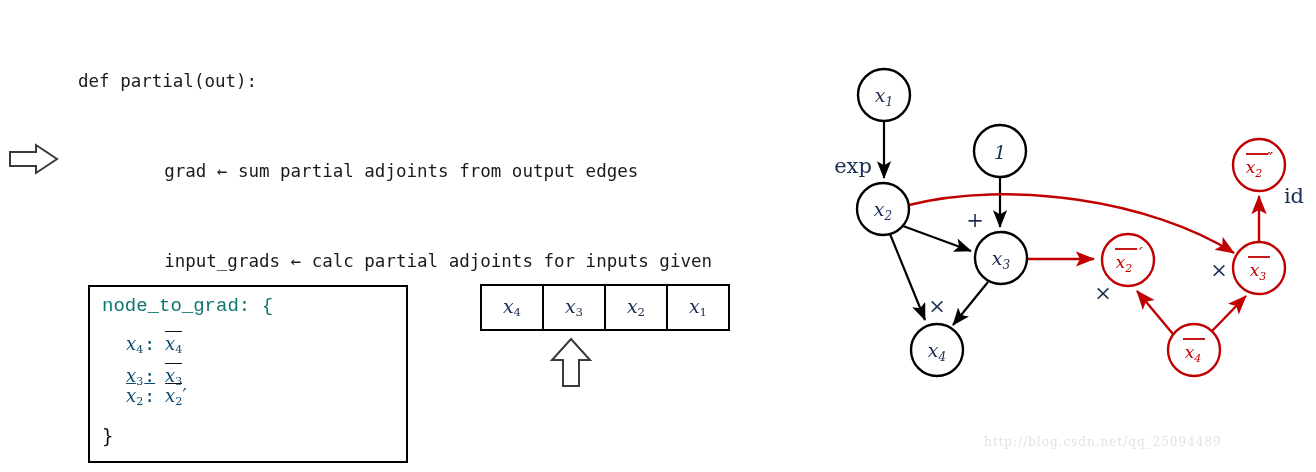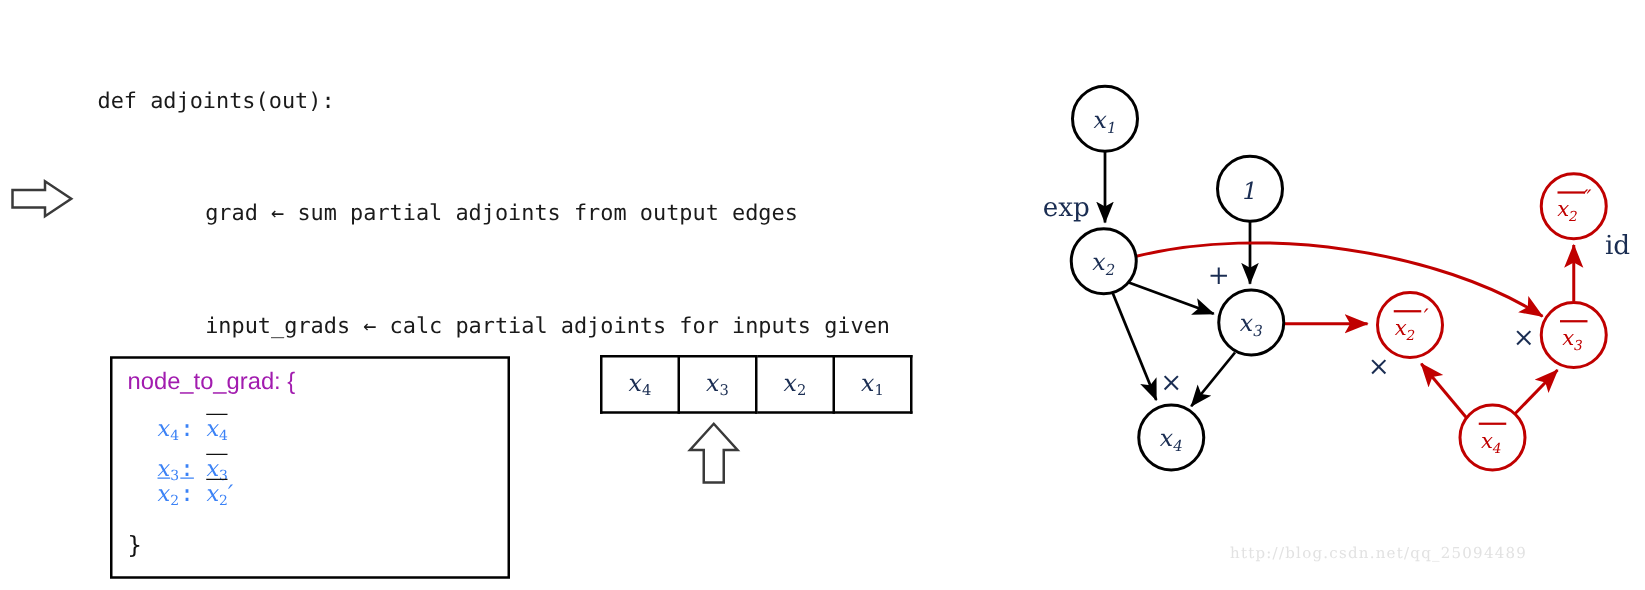--- a/index.html
+++ b/index.html
@@ -20,24 +20,24 @@
   
   #left-arrow{position:absolute;left:8px;top:142px;}
 
   
   #ntg-box{
     position:absolute;left:88px;top:285px;width:320px;height:178px;
     border:2px solid #000;box-sizing:border-box;background:#fff;
   }
   #ntg-title{
     position:absolute;left:12px;top:8px;
-    font-family:Liberation Sans, sans-serif;
-    font-size:19px;color:#a21caf;letter-spacing:0px;
-  }
-  .ntg-row{position:absolute;left:36px;font-size:18px;color:#3b82f6;height:30px;}
+    font-family:Liberation Mono, monospace;
+    font-size:19px;color:#0f766e;letter-spacing:0px;
+  }
+  .ntg-row{position:absolute;left:36px;font-size:18px;color:#0c4a6e;height:30px;}
   .ntg-row .key{font-family:"DejaVu Serif","Liberation Serif",serif;font-style:italic;}
   .ntg-row .colon{font-family:"DejaVu Sans Mono",monospace;font-style:normal;padding:0 10px 0 1px;}
   .ntg-row .val{font-family:"DejaVu Serif","Liberation Serif",serif;font-style:italic;
                 border-top:1.6px solid #111;padding-top:1px;display:inline-block;}
   .ntg-row .prime{font-family:"DejaVu Serif",serif;font-style:italic;}
   #ntg-close{
     position:absolute;left:12px;top:138px;
     font-family:"DejaVu Sans Mono","Liberation Mono",monospace;
     font-size:19px;color:#111;
   }
@@ -69,21 +69,21 @@
   #watermark{
     position:absolute;left:984px;top:435px;
     font-family:"DejaVu Serif","Liberation Serif",serif;
     font-size:12px;color:#e2e2e2;letter-spacing:1px;white-space:nowrap;
   }
 </style>
 </head>
 <body>
 
 <div id="pseudocode">
-  <div class="ln i1">def adjoints(out):</div>
+  <div class="ln i1">def partial(out):</div>
   <div class="ln i3">    grad ← sum partial adjoints from output edges</div>
   <div class="ln i3">    input_grads ← calc partial adjoints for inputs given</div>
   
   
   
 </div>
 
 <div id="left-arrow">
   <svg width="52" height="34" viewBox="0 0 52 34">
     <polygon points="2,10 28,10 28,3 49,17 28,31 28,24 2,24" fill="#ffffff" stroke="#3a3a3a" stroke-width="2" stroke-linejoin="miter"></polygon>

